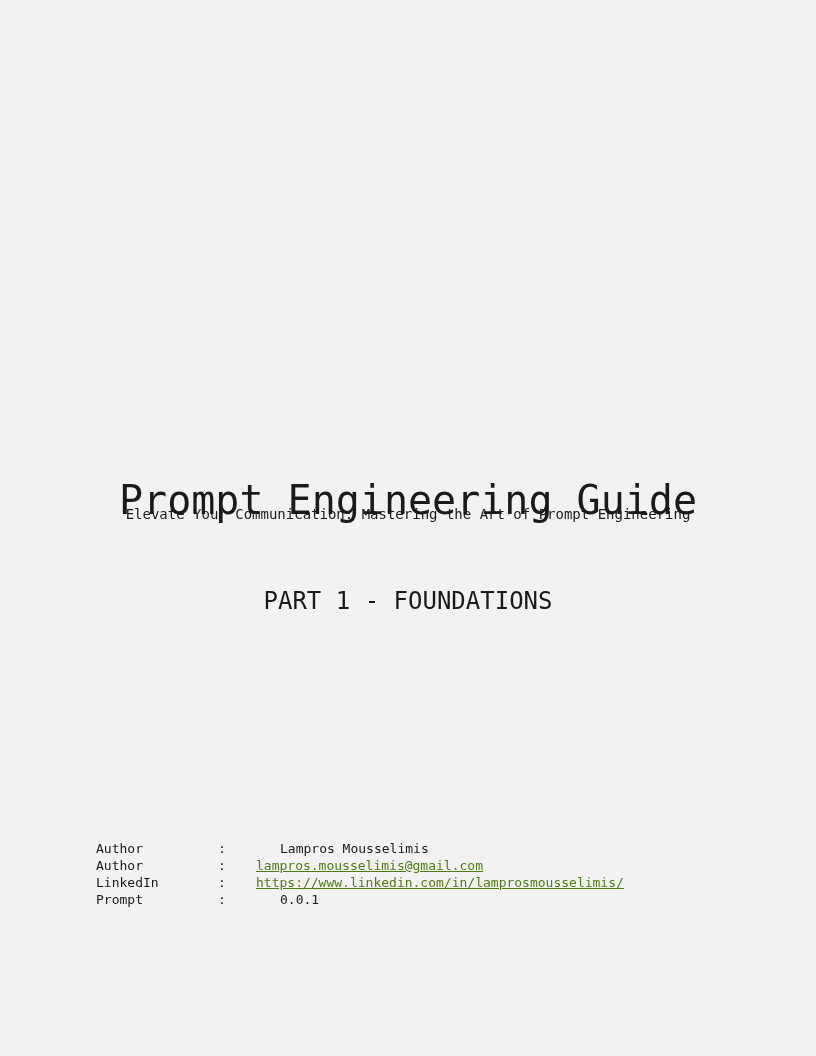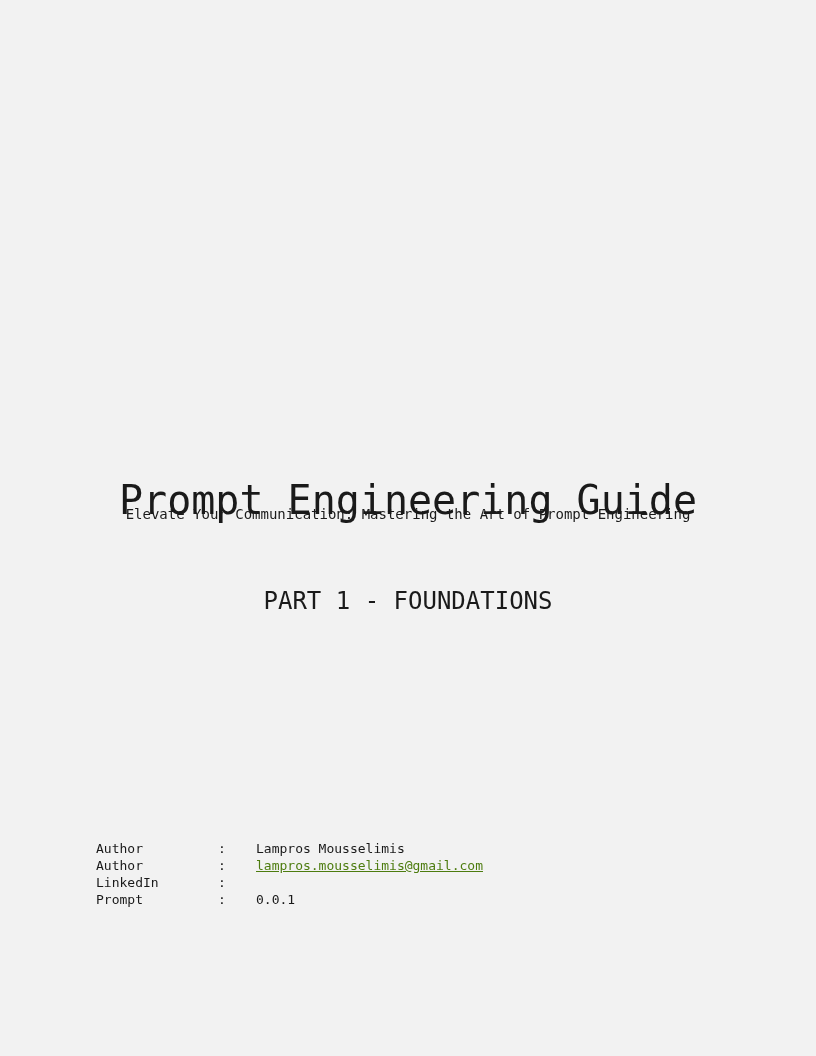--- a/index.html
+++ b/index.html
@@ -76,20 +76,21 @@
     width: 16px;
     flex: 0 0 16px;
   }
   a.meta-link {
     color: #4d7c0f;
     text-decoration: underline;
     cursor: pointer;
   }
   .meta-value {
     color: #1a1a1a;
+    margin-left: 24px;
   }
 </style>
 </head>
 <body>
 
 <div class="page">
 
   <h1 class="doc-title">Prompt Engineering Guide</h1>
 
   <div class="doc-subtitle">Elevate Your Communication: Mastering the Art of Prompt Engineering</div>
@@ -106,20 +107,21 @@
 
     <div class="meta-row">
       <span class="meta-label">Author</span>
       <span class="meta-sep">:</span>
       <a class="meta-link">lampros.mousselimis@gmail.com</a>
     </div>
 
     <div class="meta-row">
       <span class="meta-label">LinkedIn</span>
       <span class="meta-sep">:</span>
+      <a class="meta-link">https://www.linkedin.com/in/lamprosmousselimis/</a>
     </div>
 
     <div class="meta-row">
       <span class="meta-label">Prompt</span>
       <span class="meta-sep">:</span>
       <span class="meta-value">0.0.1</span>
     </div>
 
   </div>
 

